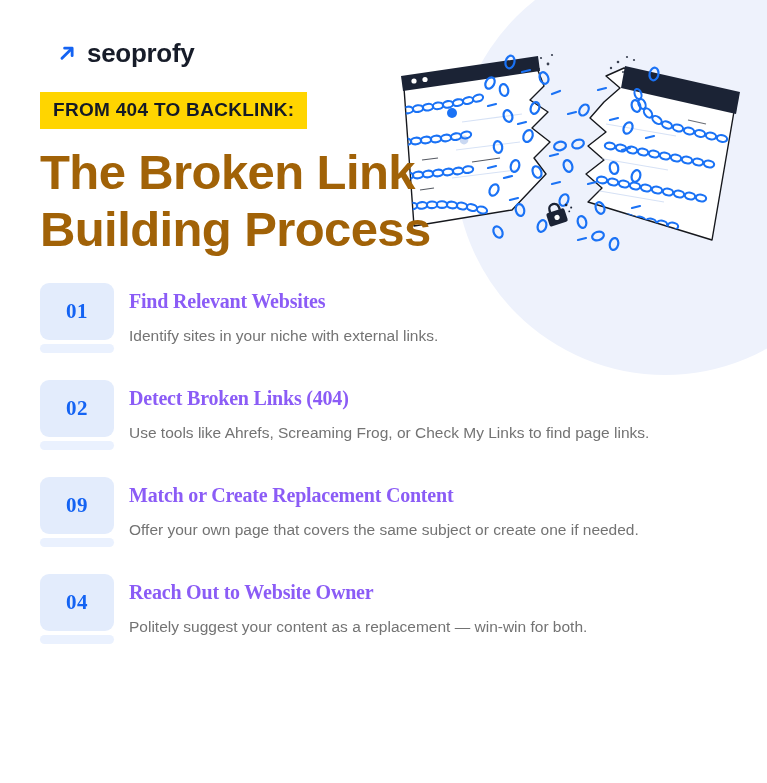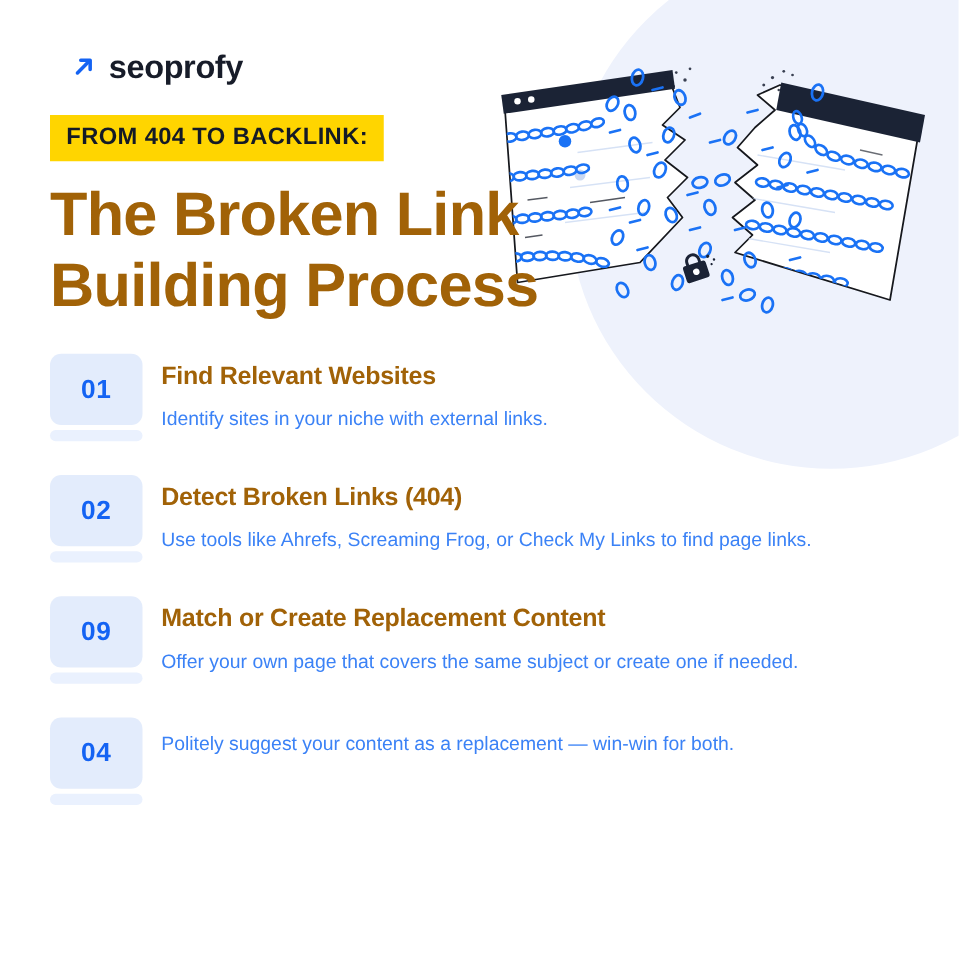--- a/index.html
+++ b/index.html
@@ -110,20 +110,21 @@
   }
   .step {
     position: relative;
     height: 97px;
   }
   .badge-wrap {
     position: absolute;
     left: 0;
     top: 0;
     width: 74px;
+    font-family: Liberation Serif, serif;
   }
   .badge-box {
     width: 74px;
     height: 57px;
     border-radius: 9px;
     background: #e3ecfc;
     display: flex;
     align-items: center;
     justify-content: center;
   }
@@ -142,29 +143,30 @@
   }
   .step-body {
     position: absolute;
     left: 89px;
     top: 0;
     right: 0;
   }
   .step-title {
     font-size: 20px;
     font-weight: bold;
-    color: #a16207;
+    color: #8b5cf6;
     line-height: 1.25;
     letter-spacing: -0.2px;
     margin: 0;
     padding-top: 6px;
+    font-family: Liberation Serif, serif;
   }
   .step-desc {
     font-size: 15.5px;
-    color: #3b82f6;
+    color: #737373;
     line-height: 1.45;
     margin: 0;
     padding-top: 11px;
   }
 </style>
 </head>
 <body>
 
 <div class="poster">
 
@@ -445,18 +447,19 @@
     </div>
 
     <div class="step">
       <div class="badge-wrap">
         <div class="badge-box">
           <span class="badge-num">04</span>
         </div>
         <div class="badge-bar"></div>
       </div>
       <div class="step-body">
+        <p class="step-title">Reach Out to Website Owner</p>
         <p class="step-desc">Politely suggest your content as a replacement — win-win for both.</p>
       </div>
     </div>
 
   </div>
 </div>
 
 </body></html>

